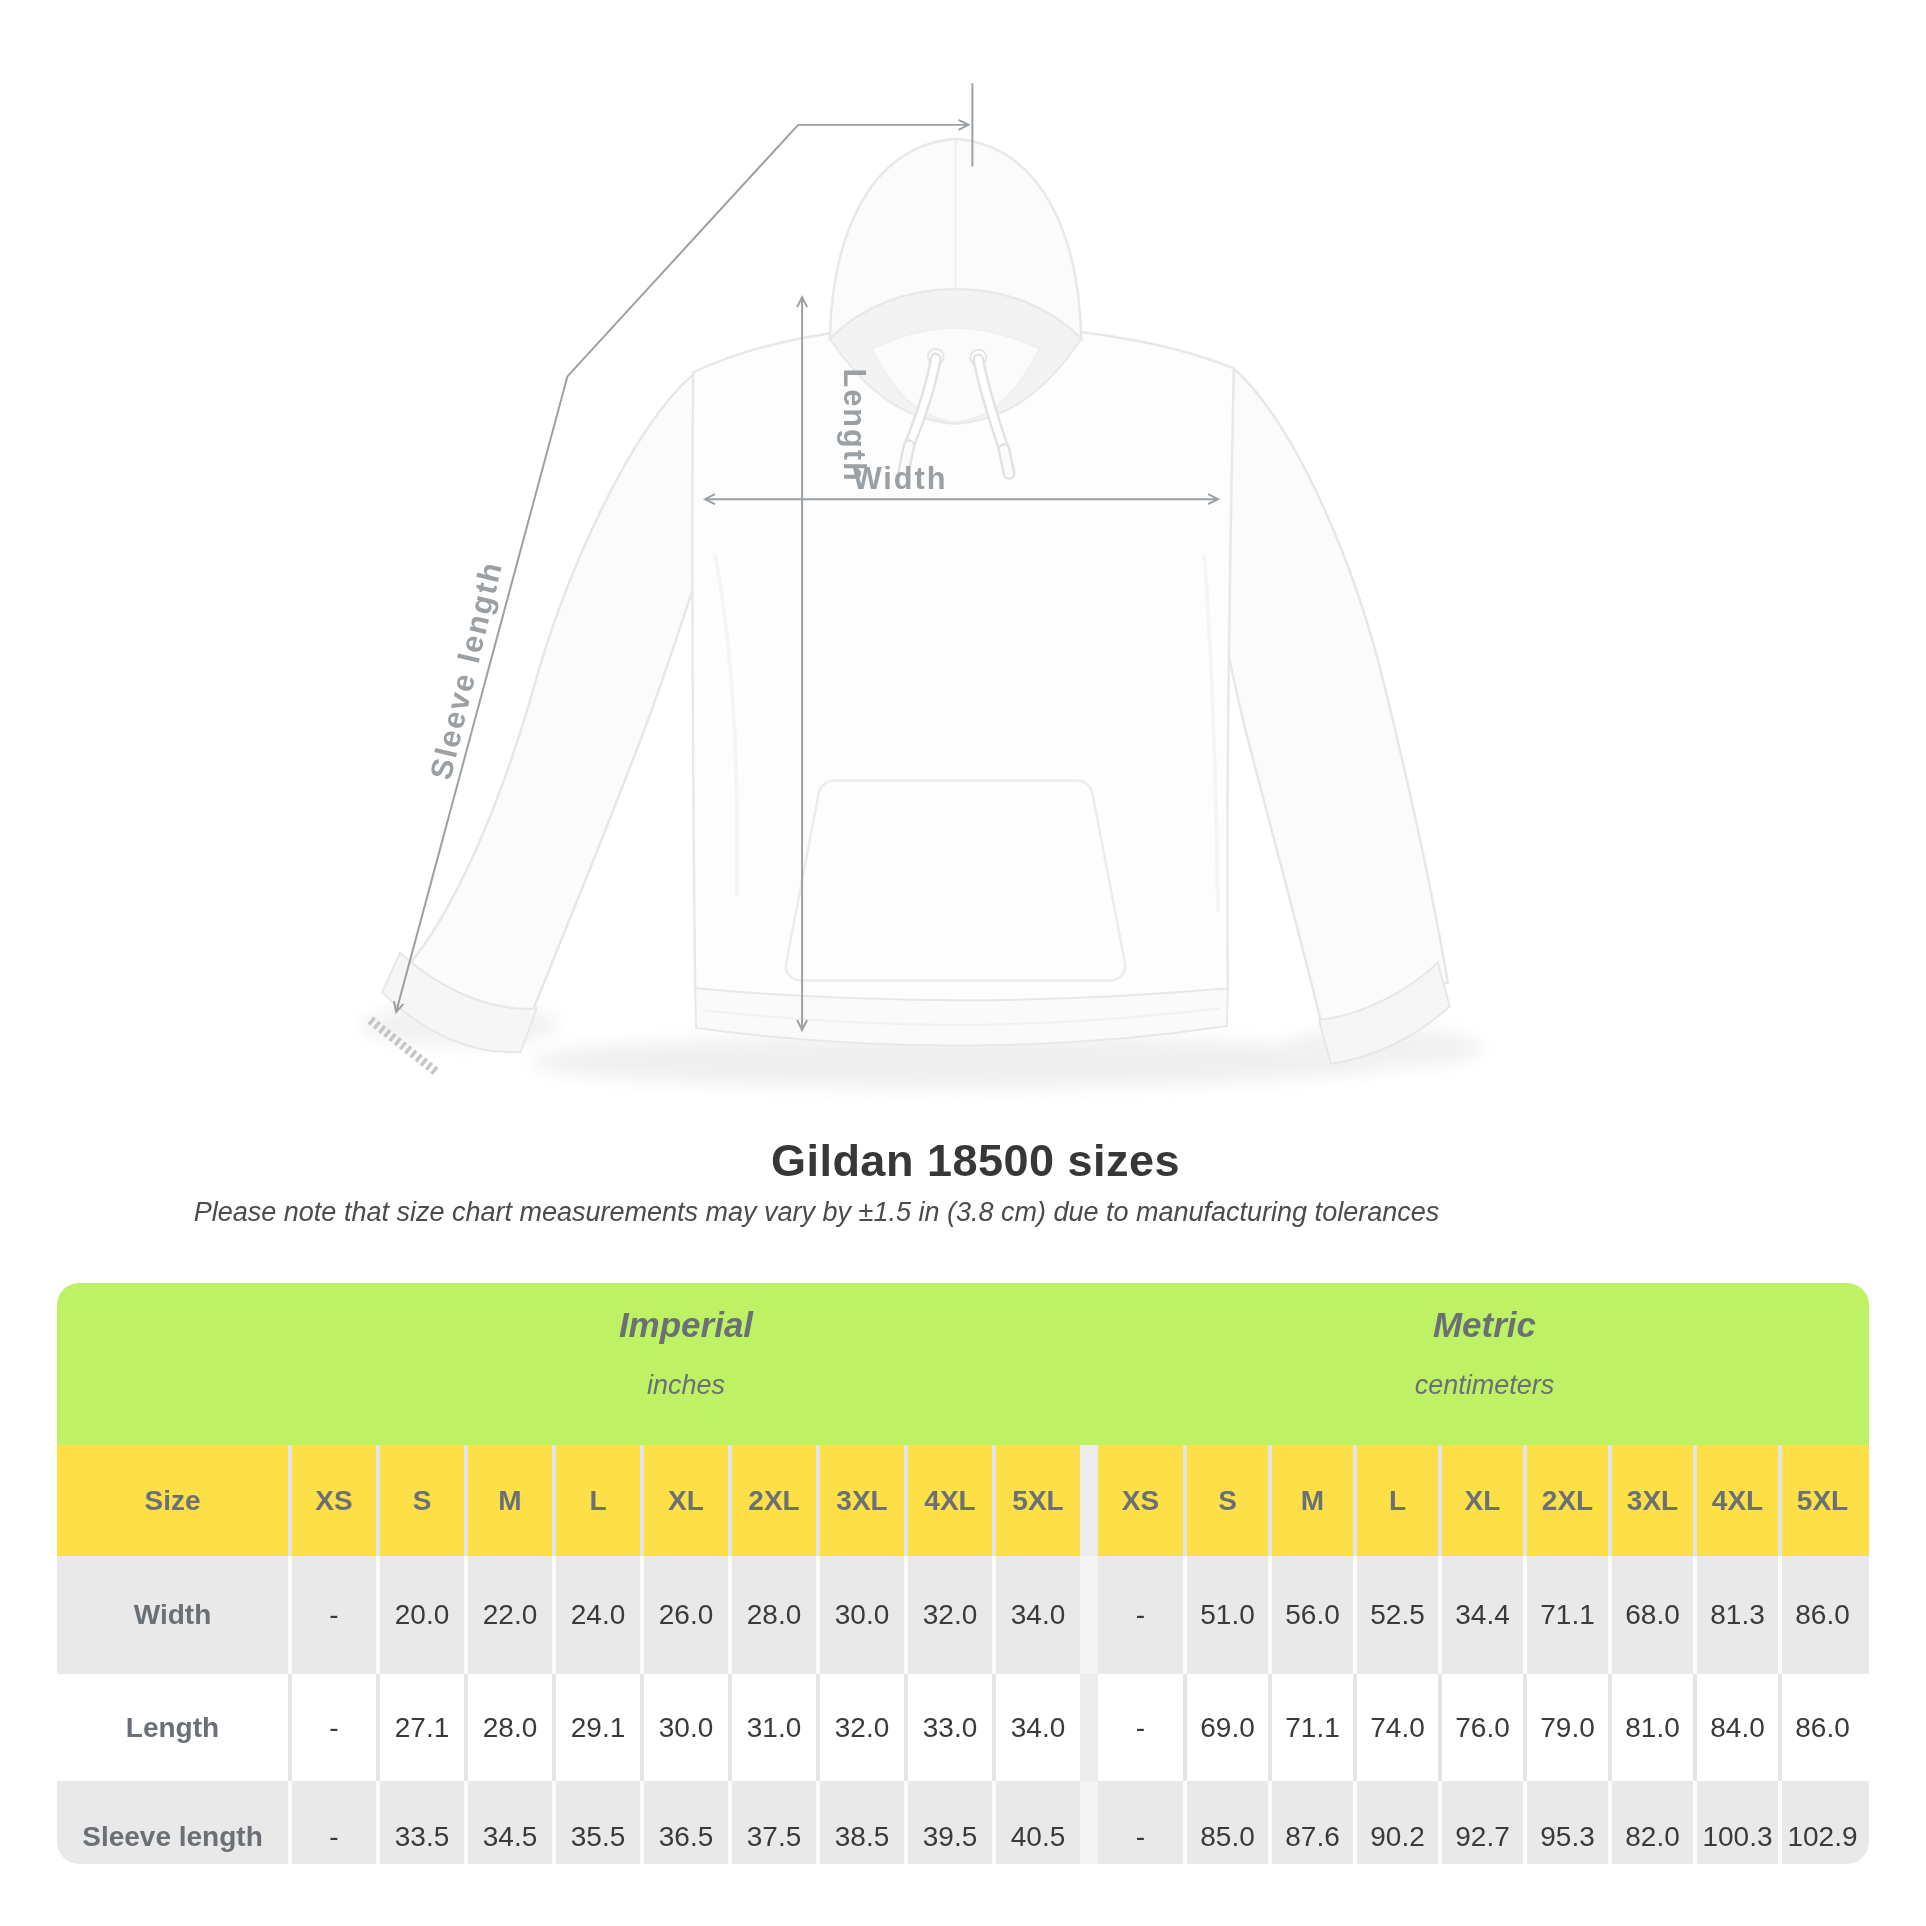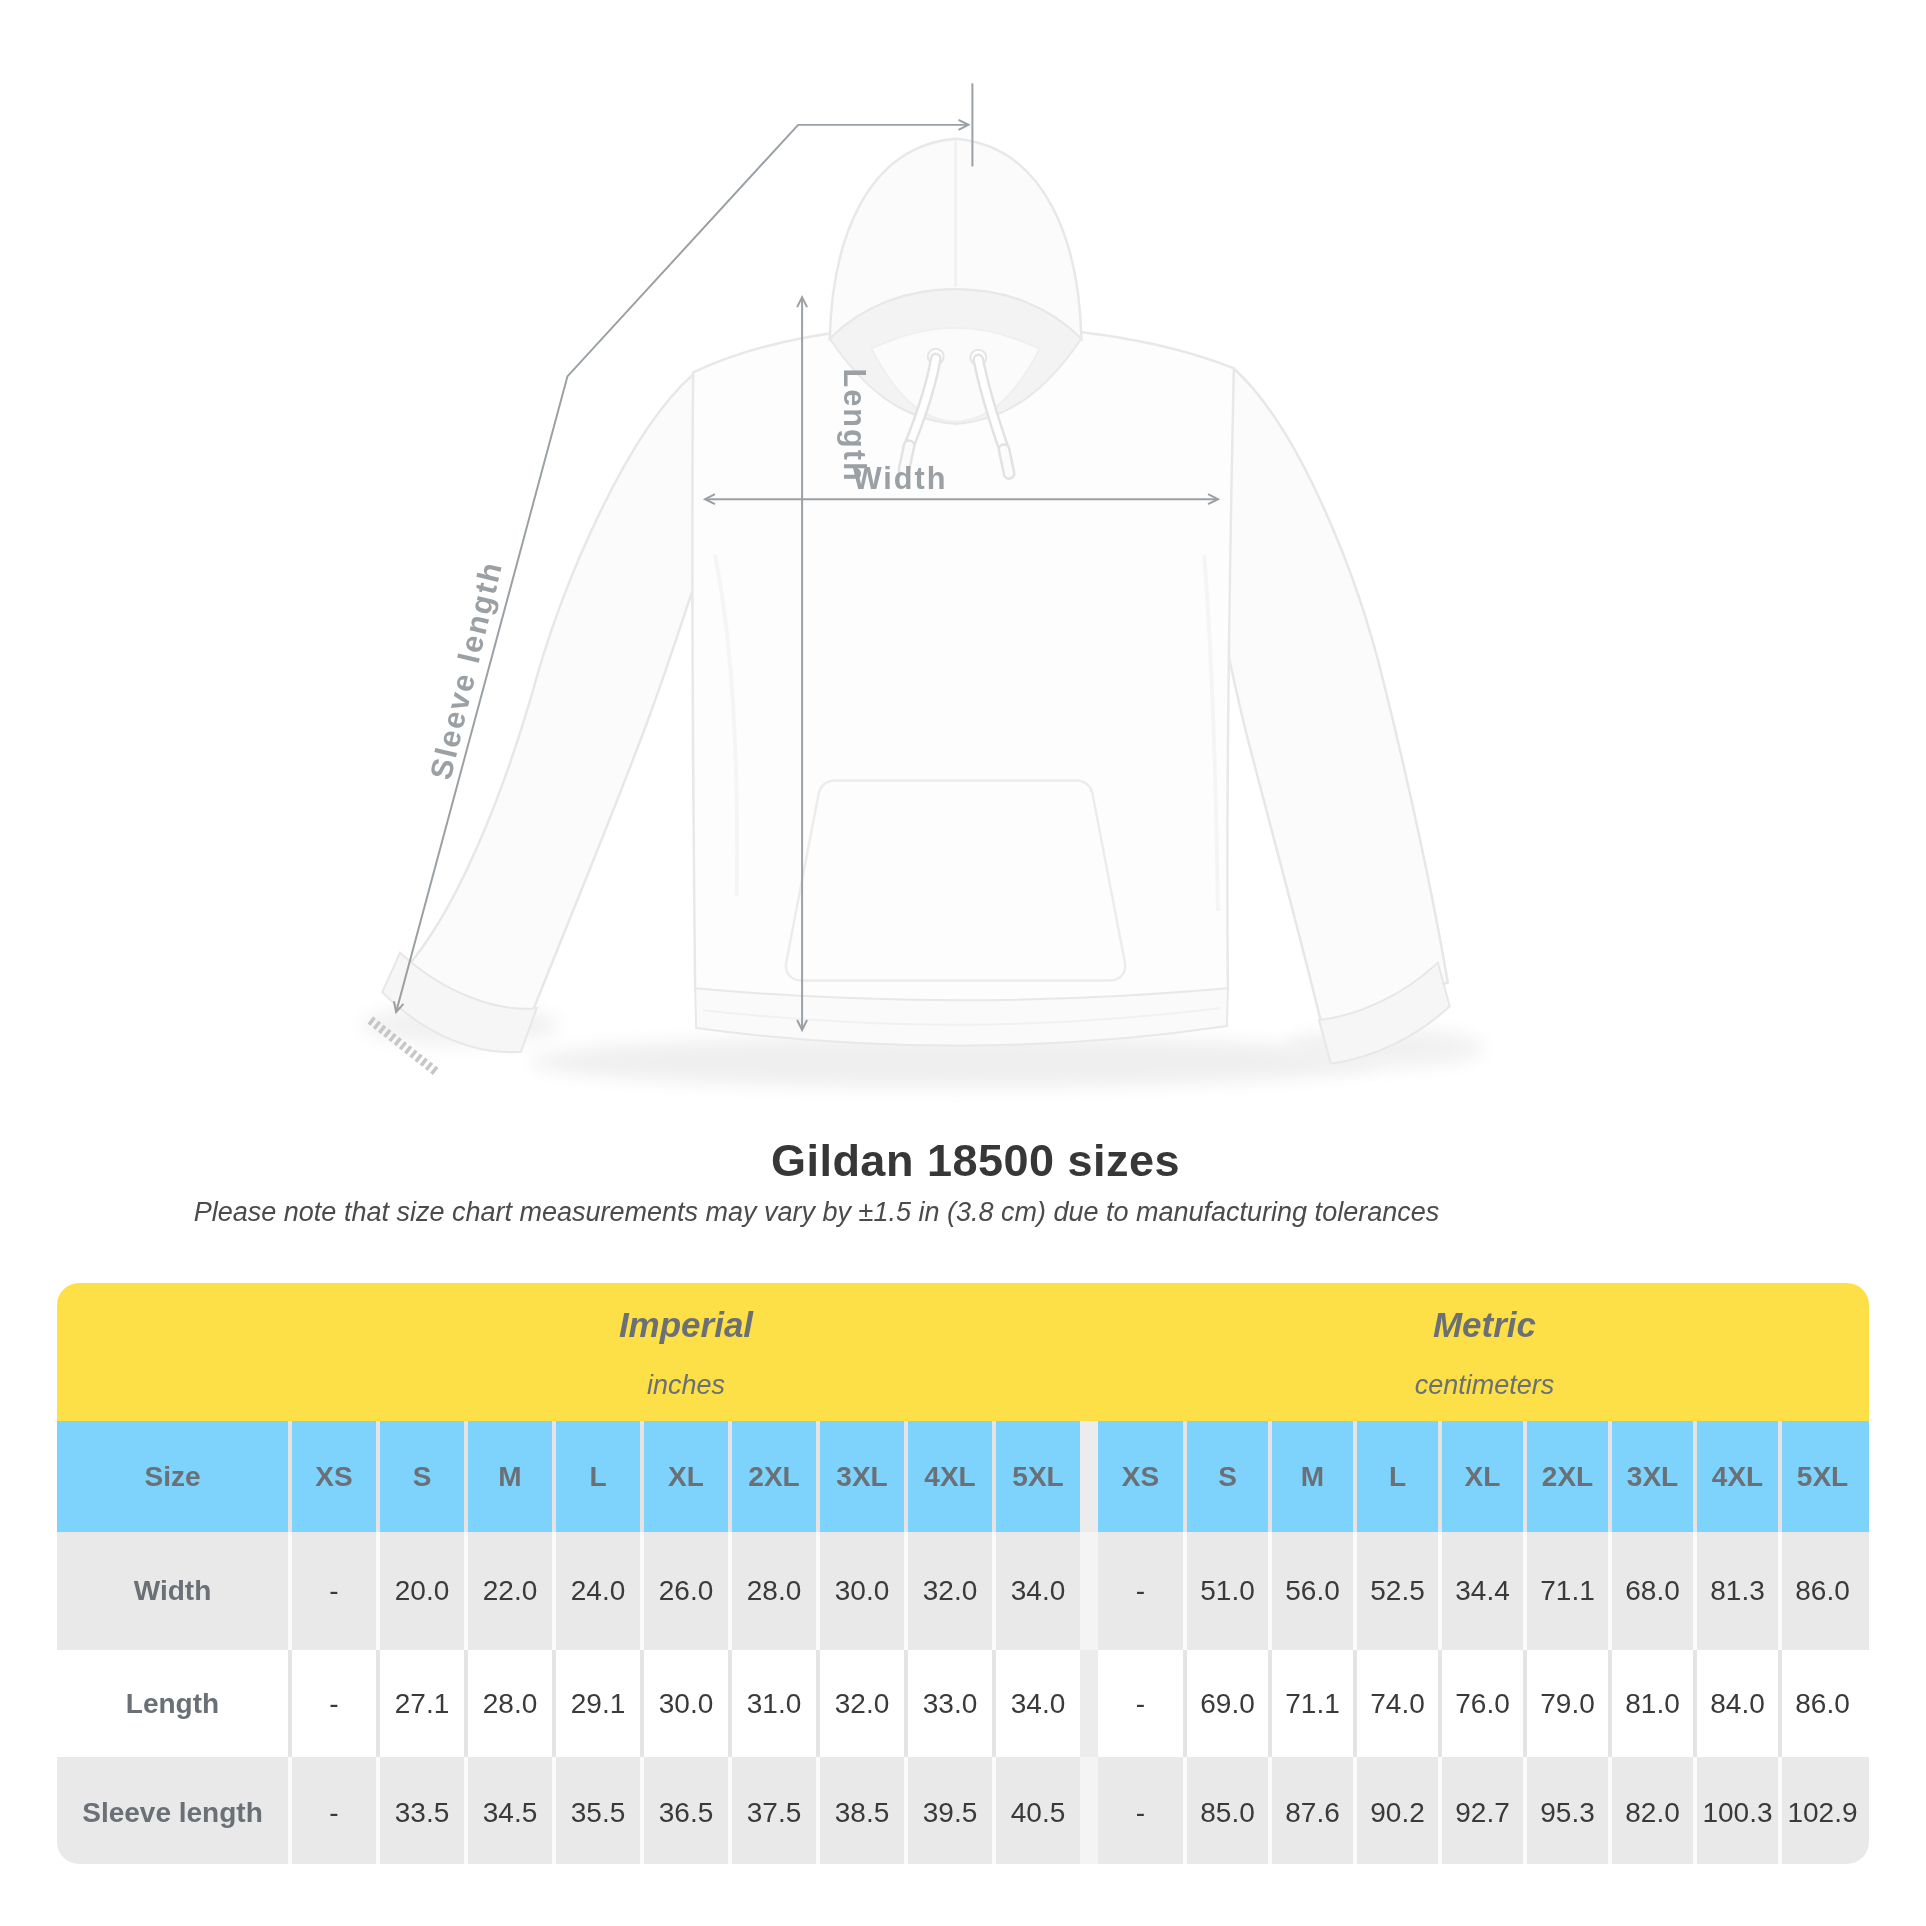--- a/index.html
+++ b/index.html
@@ -20,31 +20,31 @@
   }
   .page-subtitle{
     position:absolute;left:0;top:1197px;width:1633px;text-align:center;
     font-size:27px;font-style:italic;color:#4b4b4b;
   }
   
   .size-table{
     position:absolute;left:57px;top:1283px;width:1812px;height:581px;
     border-radius:22px;overflow:hidden;
   }
-  .band{position:relative;height:138px;background:#fde047;}
+  .band{position:relative;height:162px;background:#bef264;}
   .band-stack{position:absolute;top:22px;text-align:center;color:#6a7076;}
   .band-stack.imperial{left:231px;width:796px;}
   .band-stack.metric{left:1044px;width:767px;}
   .band-main{font-size:35px;font-weight:bold;font-style:italic;}
   .band-sub{font-size:27px;font-style:italic;margin-top:25px;}
   .t-row{
     display:grid;
     grid-template-columns:231px repeat(9,88px) 18px repeat(9,85px);
   }
-  .t-row.header-row{height:111px;background:#7dd3fc;}
+  .t-row.header-row{height:111px;background:#fde047;}
   .t-row.r0{height:118px;background:#e9e9e9;}
   .t-row.r1{height:107px;background:#ffffff;}
   .t-row.r2{height:112px;background:#e9e9e9;}
   .cell{
     display:flex;align-items:center;justify-content:center;
     font-size:28px;color:#3a3a3a;
   }
   .hdr{font-weight:bold;color:#6a7076;}
   .row-label{font-weight:bold;color:#6a7076;}
   

